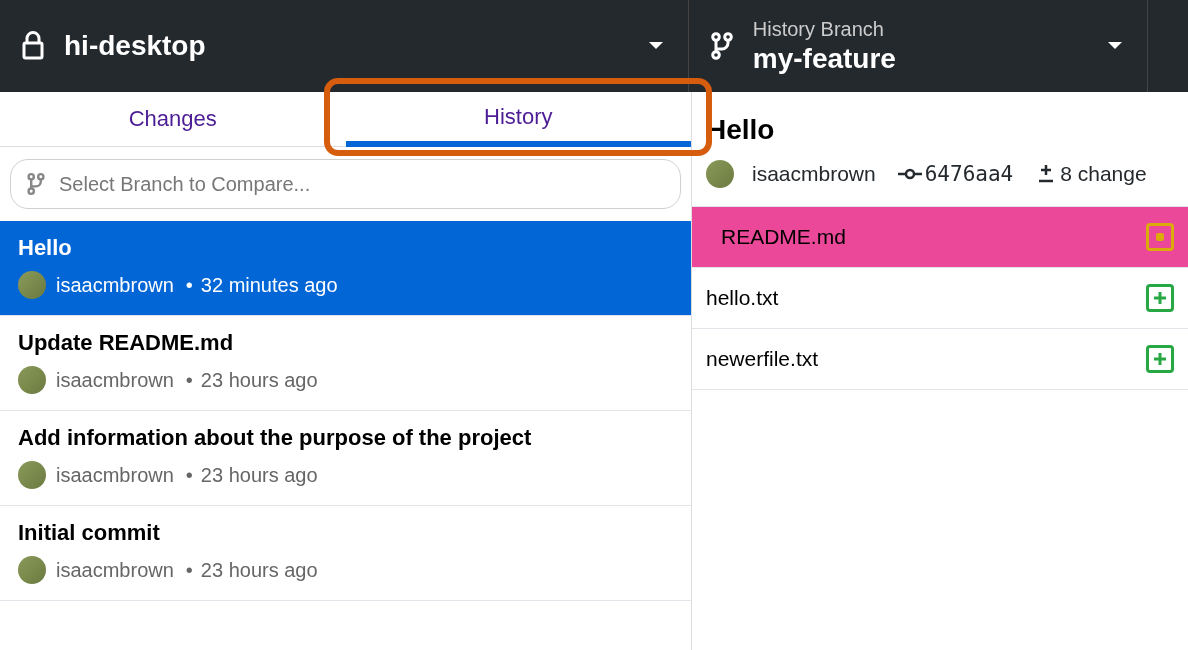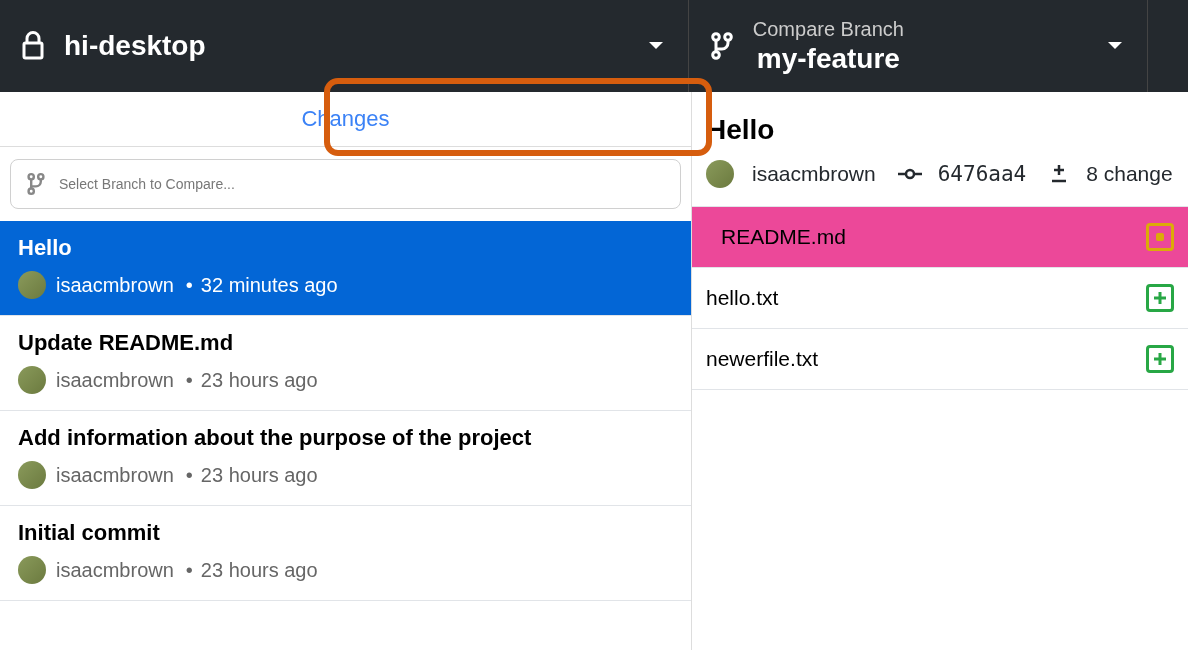--- a/index.html
+++ b/index.html
@@ -14,44 +14,44 @@
     .header-text { display: flex; flex-direction: column; }
     .header-label { color: #ccc; font-size: 20px; font-weight: 400; margin-bottom: 2px; }
     .header-value { color: #fff; font-size: 28px; font-weight: 600; text-align: center; }
     .chevron-down { position: absolute; right: 24px; }
     
     .main { display: flex; height: calc(100% - 92px); }
     .left-pane { width: 692px; border-right: 1px solid #ddd; }
     .right-pane { flex: 1; }
     
     .tabs { display: flex; height: 55px; position: relative; }
-    .tab { flex: 1; display: flex; align-items: center; justify-content: center; font-size: 22px; color: #3b82f6; cursor: pointer; border-bottom: 1px solid #ddd; }
+    .tab { flex: 1; display: flex; align-items: center; justify-content: center; font-size: 22px; color: #4c1d95; cursor: pointer; border-bottom: 1px solid #ddd; }
     .tab.active { border-bottom: 6px solid #0366d6; }
     
     .highlight-box { position: absolute; left: 324px; top: 78px; width: 388px; height: 78px; border: 6px solid #d65d0e; border-radius: 14px; pointer-events: none; z-index: 100; }
     
     .compare-wrap { padding: 12px 10px; }
-    .compare-select { display: flex; align-items: center; border: 1px solid #d0d0d0; border-radius: 8px; padding: 12px 14px; font-size: 14px; color: #777; cursor: pointer; }
+    .compare-select { display: flex; align-items: center; border: 1px solid #d0d0d0; border-radius: 18px; padding: 12px 14px; font-size: 20px; color: #777; cursor: pointer; }
     .compare-select svg { margin-right: 12px; }
     
     .commit-list { }
     .commit-item { padding: 14px 18px 16px; border-bottom: 1px solid #e1e4e8; cursor: pointer; }
     .commit-item.selected { background: #0366d6; color: #fff; }
     .commit-title { font-size: 22px; font-weight: 700; margin-bottom: 10px; }
     .commit-item.selected .commit-title { color: #fff; }
     .commit-meta { display: flex; align-items: center; font-size: 20px; color: #666; }
     .commit-item.selected .commit-meta { color: #fff; }
     .avatar { width: 28px; height: 28px; border-radius: 50%; background: linear-gradient(135deg, #8a9a5b, #6b7a3f); margin-right: 10px; flex-shrink: 0; }
     .commit-author { margin-right: 4px; }
     .dot-sep { margin: 0 8px; }
     
     .detail-title { font-size: 28px; font-weight: 700; padding: 22px 14px 14px; }
     .detail-meta { display: flex; align-items: center; padding: 0 14px 18px; font-size: 21px; color: #24292e; gap: 8px; }
     .detail-meta .avatar { width: 28px; height: 28px; }
-    .meta-group { display: flex; align-items: center; gap: 16px; margin-left: 14px; text-align: center; }
+    .meta-group { display: flex; align-items: center; gap: 3px; margin-left: 14px; text-align: center; }
     
     .file-list { }
     .file-item { display: flex; align-items: center; justify-content: space-between; padding: 16px 14px; font-size: 21px; border-top: 1px solid #e1e4e8; cursor: pointer; }
     .file-item:last-child { border-bottom: 1px solid #e1e4e8; gap: 28px; }
     .file-item.active { background: #ec4899; padding-left: 29px; }
     .file-status { width: 28px; height: 28px; border-radius: 4px; display: flex; align-items: center; justify-content: center; border: 3px solid; }
     .file-status.modified { border-color: #dbab09; }
     .file-status.added { border-color: #28a745; }
     .status-dot { width: 8px; height: 8px; background: #dbab09; border-radius: 2px; }
   </style>
@@ -79,21 +79,21 @@
     <span class="header-icon">
       <svg width="26" height="30" viewBox="0 0 16 20" fill="none" stroke="#fff" stroke-width="2">
           <circle cx="4" cy="4" r="2.2"></circle>
           <circle cx="12" cy="4" r="2.2"></circle>
           <circle cx="4" cy="16" r="2.2"></circle>
           <path d="M4 6.5 V13.5"></path>
           <path d="M12 6.5 V8 a4 4 0 0 1 -4 4 H4"></path>
         </svg>
     </span>
     <div class="header-text">
-      <div class="header-label">Compare Branch</div>
+      <div class="header-label">History Branch</div>
       <div class="header-value">my-feature</div>
     </div>
     <span class="chevron-down">
       <svg width="16" height="10" viewBox="0 0 16 10" fill="#fff">
           <path d="M1 1 L8 8 L15 1 Z"></path>
         </svg>
     </span>
   </div>
   <div class="header-section header-refresh">
     <svg width="26" height="26" viewBox="0 0 24 24" fill="none" stroke="#fff" stroke-width="2.5">
@@ -104,20 +104,21 @@
       </svg>
   </div>
 </div>
 
 <div class="highlight-box"></div>
 
 <div class="main">
   <div class="left-pane">
     <div class="tabs">
       <div class="tab">Changes</div>
+      <div class="tab active">History</div>
     </div>
     <div class="compare-wrap">
       <div class="compare-select">
         <svg width="22" height="24" viewBox="0 0 16 20" fill="none" stroke="#888" stroke-width="2">
             <circle cx="4" cy="4" r="2.2"></circle>
             <circle cx="12" cy="4" r="2.2"></circle>
             <circle cx="4" cy="16" r="2.2"></circle>
             <path d="M4 6.5 V13.5"></path>
             <path d="M12 6.5 V8 a4 4 0 0 1 -4 4 H4"></path>
           </svg>

